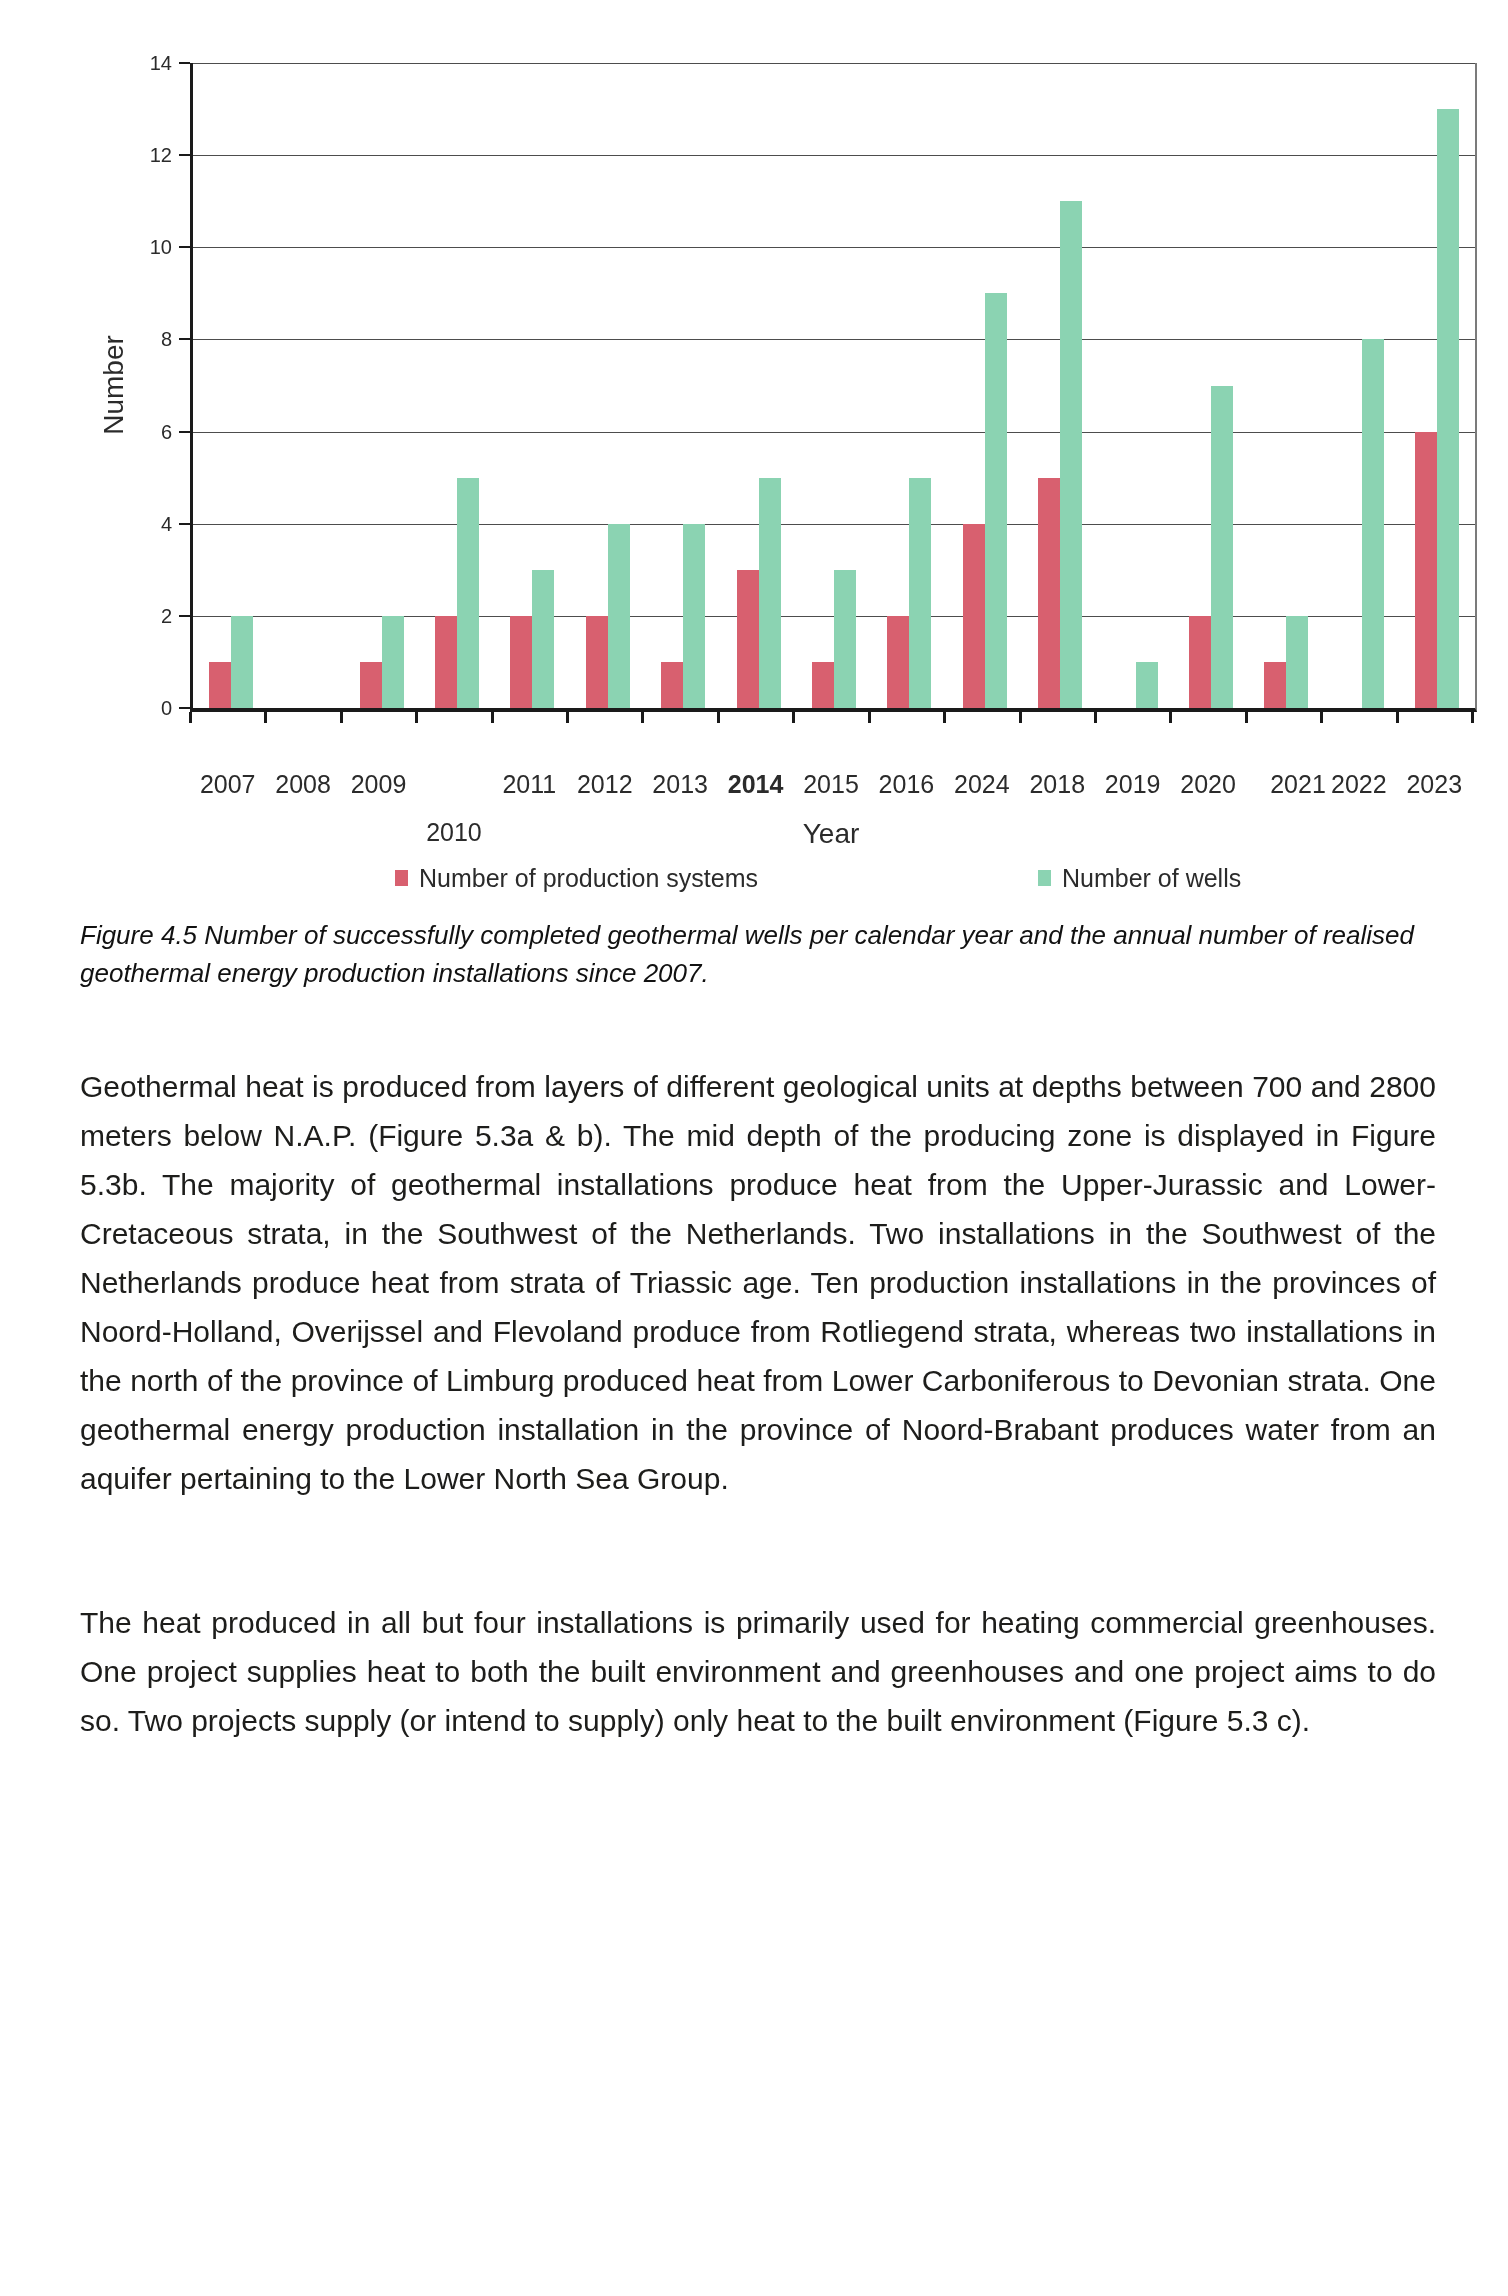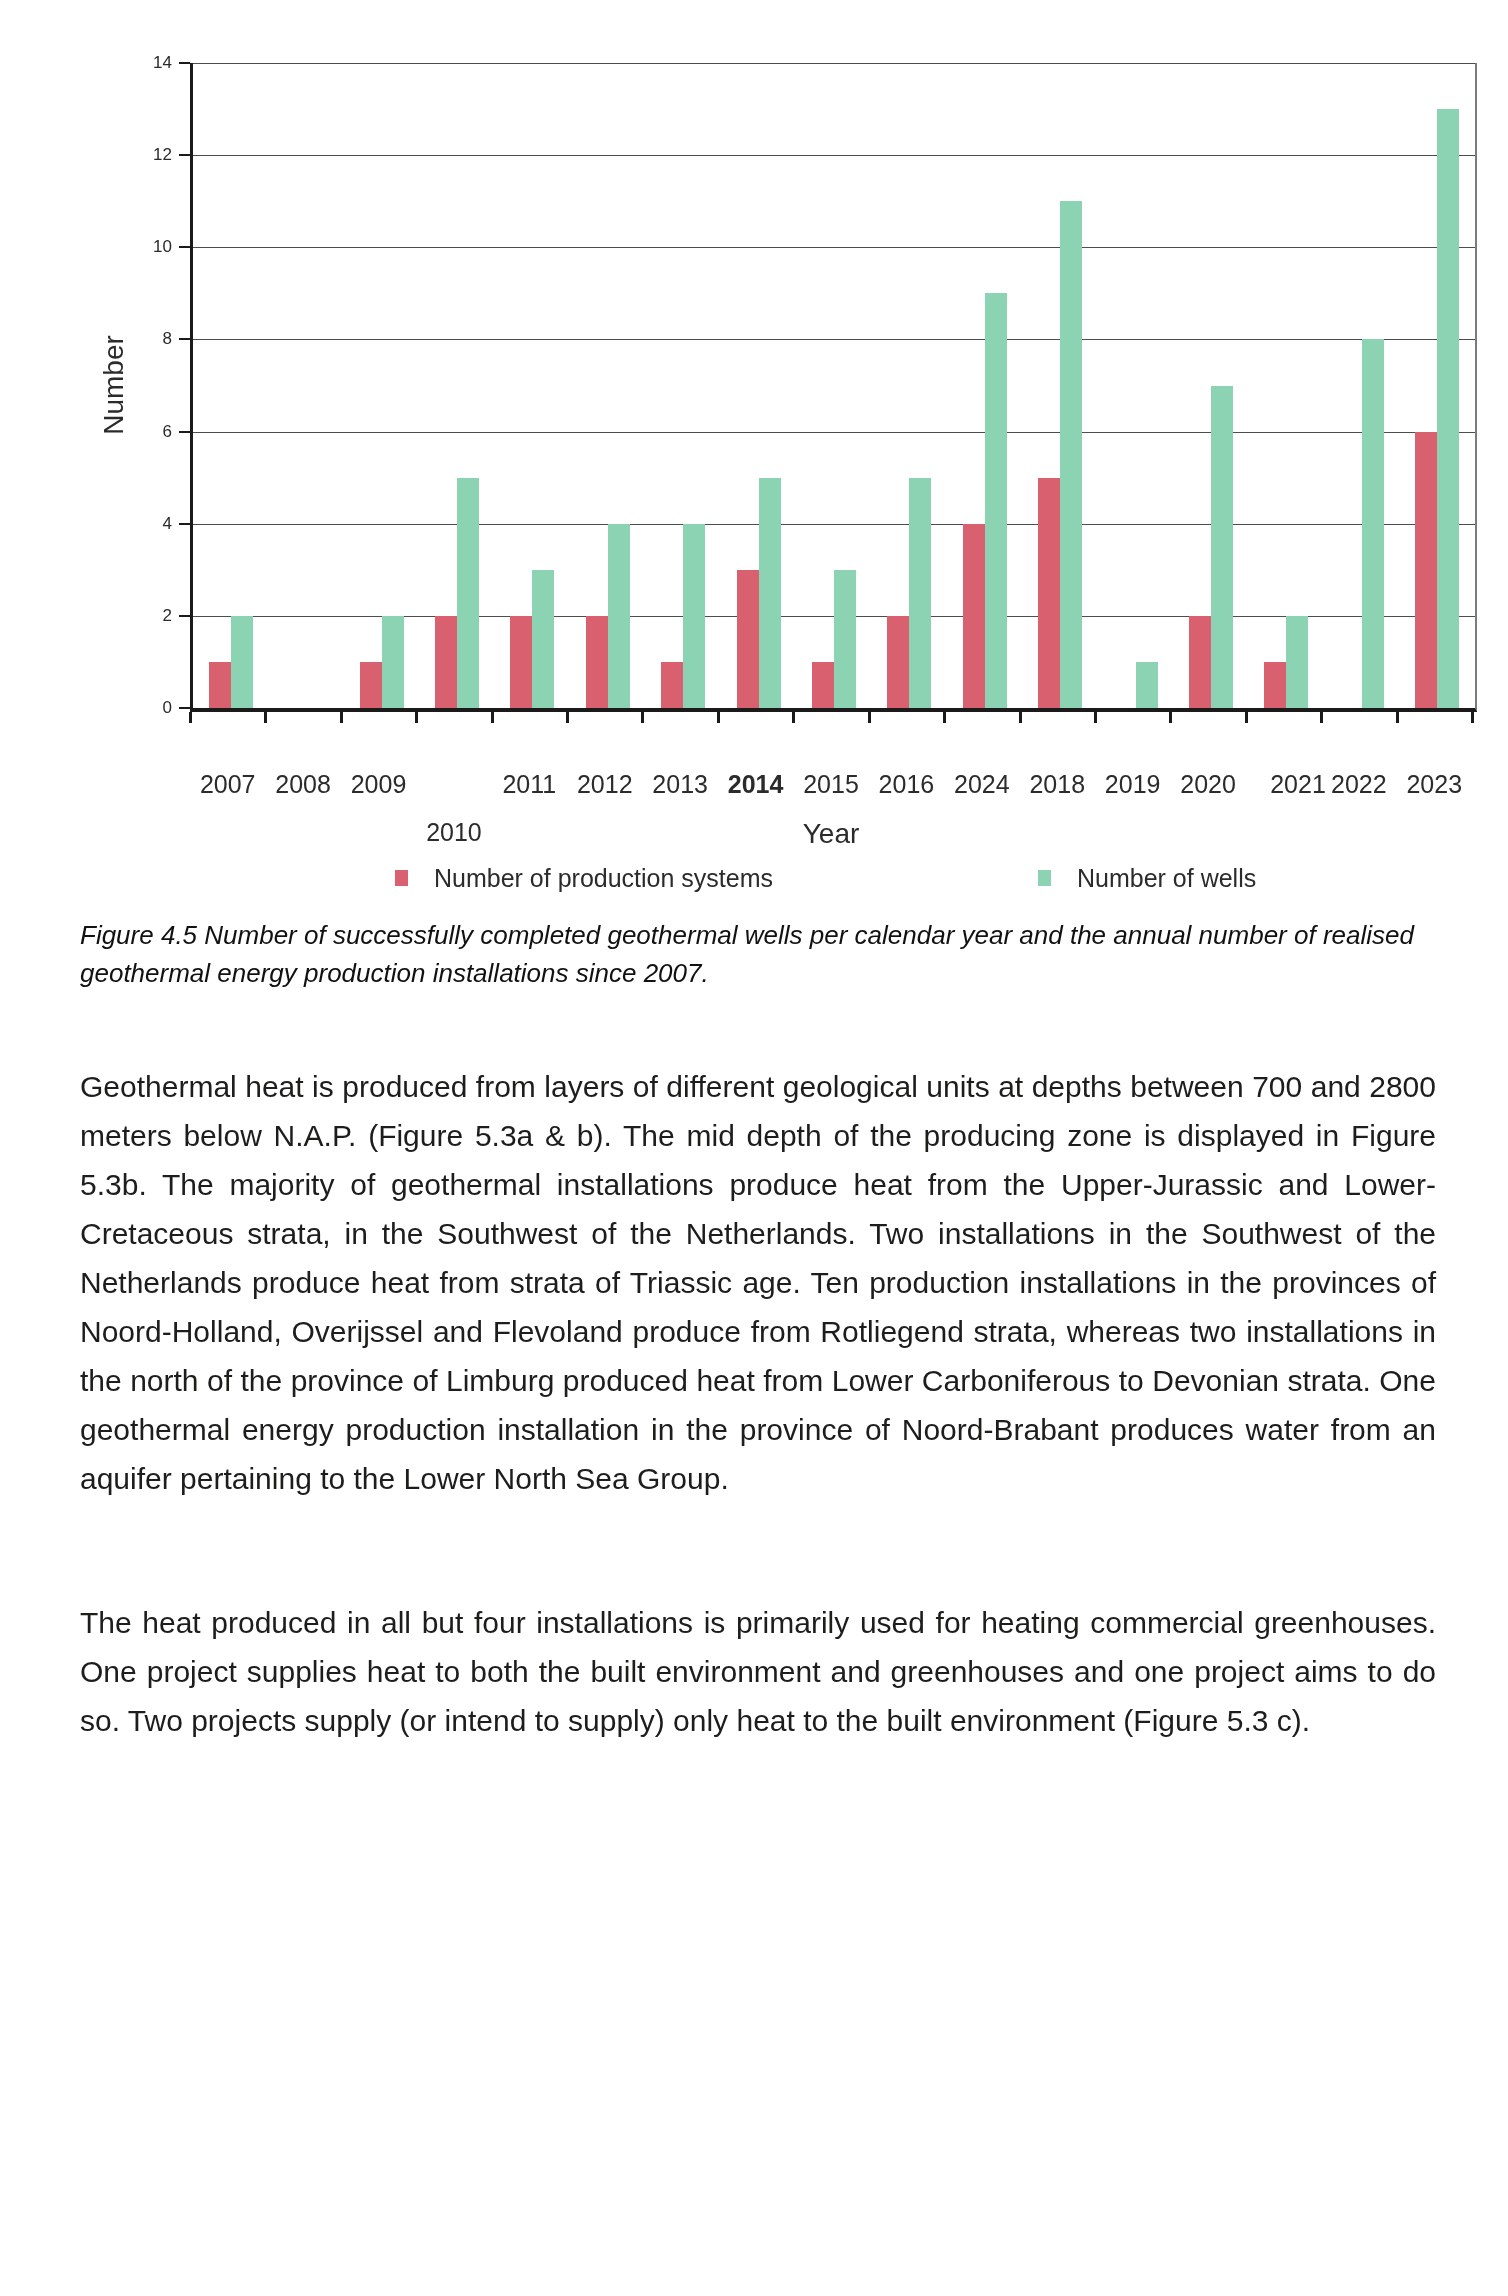--- a/index.html
+++ b/index.html
@@ -9,38 +9,38 @@
   }
   .chart-wrap{position:absolute;left:0;top:0;width:1508px;height:1010px;}
   .plot{
     position:absolute;left:190px;top:63px;width:1282px;height:645px;
     border-left:3px solid #1a1a1a;border-bottom:4px solid #1a1a1a;border-right:2px solid #7b7b7b;
   }
   .gridline{position:absolute;left:0;width:100%;height:1px;background:#4d4d4d;}
   .bar{position:absolute;bottom:0;}
   .y-tick-label{
     position:absolute;left:94px;width:78px;height:30px;line-height:30px;
-    text-align:right;font-size:17px;color:#2b2b2b;
+    text-align:right;font-size:20px;color:#2b2b2b;
   }
   .y-tick-mark{position:absolute;width:11px;height:2px;background:#1a1a1a;left:179px;}
   .x-tick-mark{position:absolute;width:3px;height:11px;background:#1a1a1a;top:712px;}
   .x-cat-label{
     position:absolute;top:770px;font-size:25px;color:#2b2b2b;transform:translateX(-50%);
     white-space:nowrap;
   }
   .y-axis-title{
     position:absolute;left:114px;top:385px;transform:translate(-50%,-50%) rotate(-90deg);
     font-size:28px;color:#2b2b2b;white-space:nowrap;
   }
   .x-axis-title{
     position:absolute;left:831px;top:818px;transform:translateX(-50%);
     font-size:28px;color:#2b2b2b;white-space:nowrap;
   }
   .legend-item{
-    position:absolute;top:862px;height:32px;display:flex;align-items:center;gap:26px;
+    position:absolute;top:862px;height:32px;display:flex;align-items:center;gap:11px;
     font-size:25px;color:#2b2b2b;
   }
   .legend-item .swatch{width:13px;height:16px;display:inline-block;}
   .caption{
     position:absolute;left:80px;top:916px;width:1390px;margin:0;
     font-style:italic;font-size:26px;line-height:38px;color:#111111;
   }
   .bodytext{
     position:absolute;left:80px;width:1356px;margin:0;
     font-size:30px;line-height:49px;text-align:justify;color:#1d1d1b;

